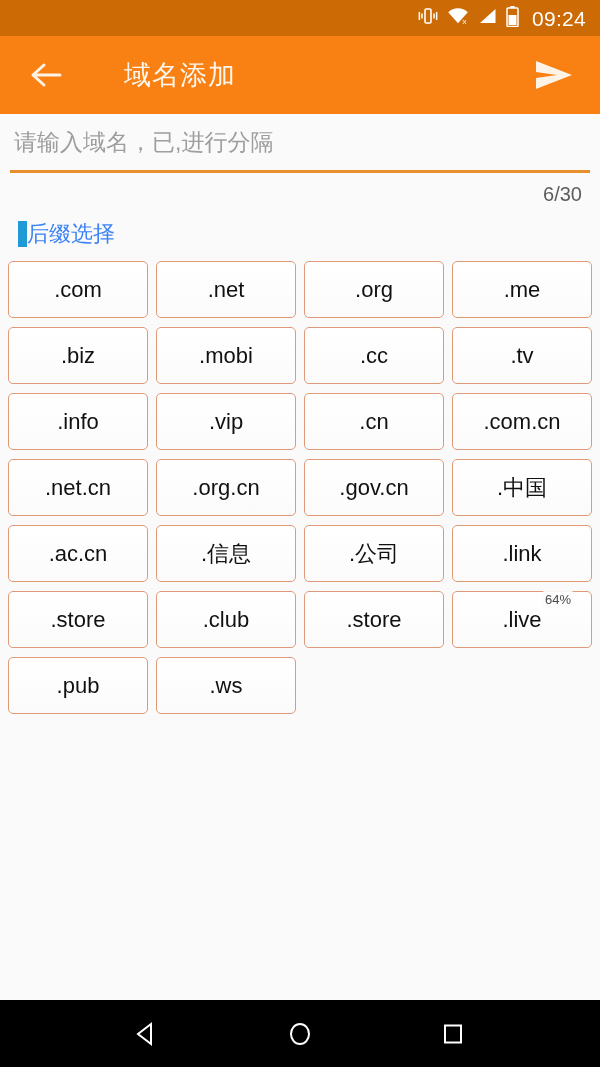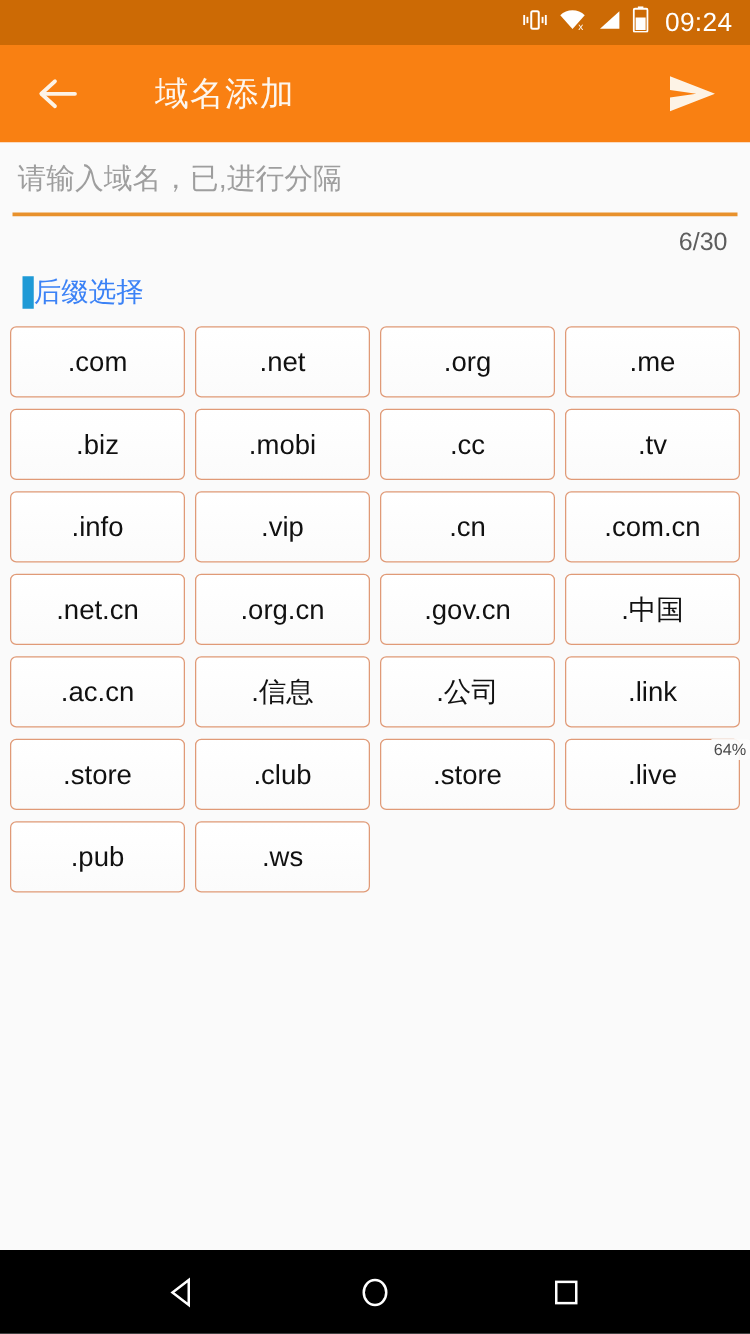--- a/index.html
+++ b/index.html
@@ -80,21 +80,21 @@
     background:linear-gradient(#ffffff,#fbfbfb);
     display:flex; align-items:center; justify-content:center;
     font-size:22px; color:#111;
     cursor:pointer; user-select:none;
     position:relative;
   }
 
   
   #batt-overlay {
     position:absolute;
-    right:0; top:591px;
+    right:26px; top:591px;
     font-size:13px; color:#4a4a4a;
     background:rgba(252,252,252,0.92);
     border-radius:3px;
     padding:1px 3px;
     pointer-events:none;
   }
 
   #spacer { flex:1 1 auto; background:#fafafa; }
 
   

